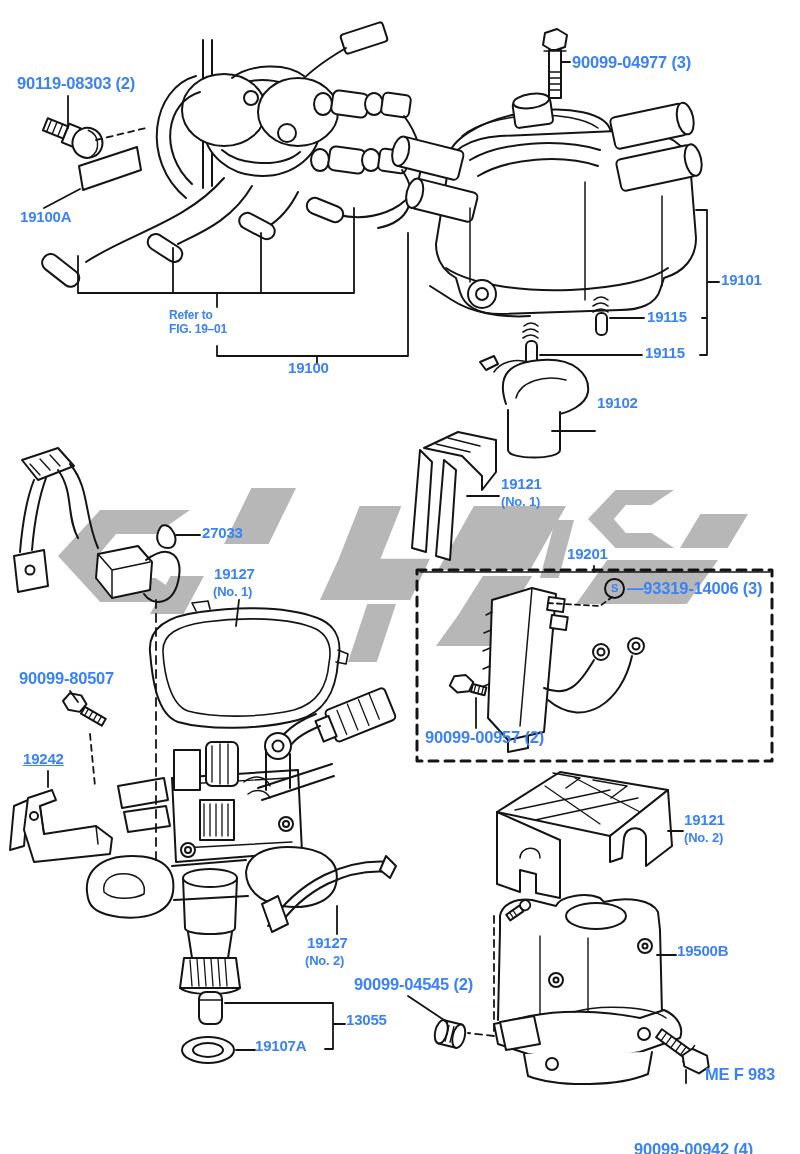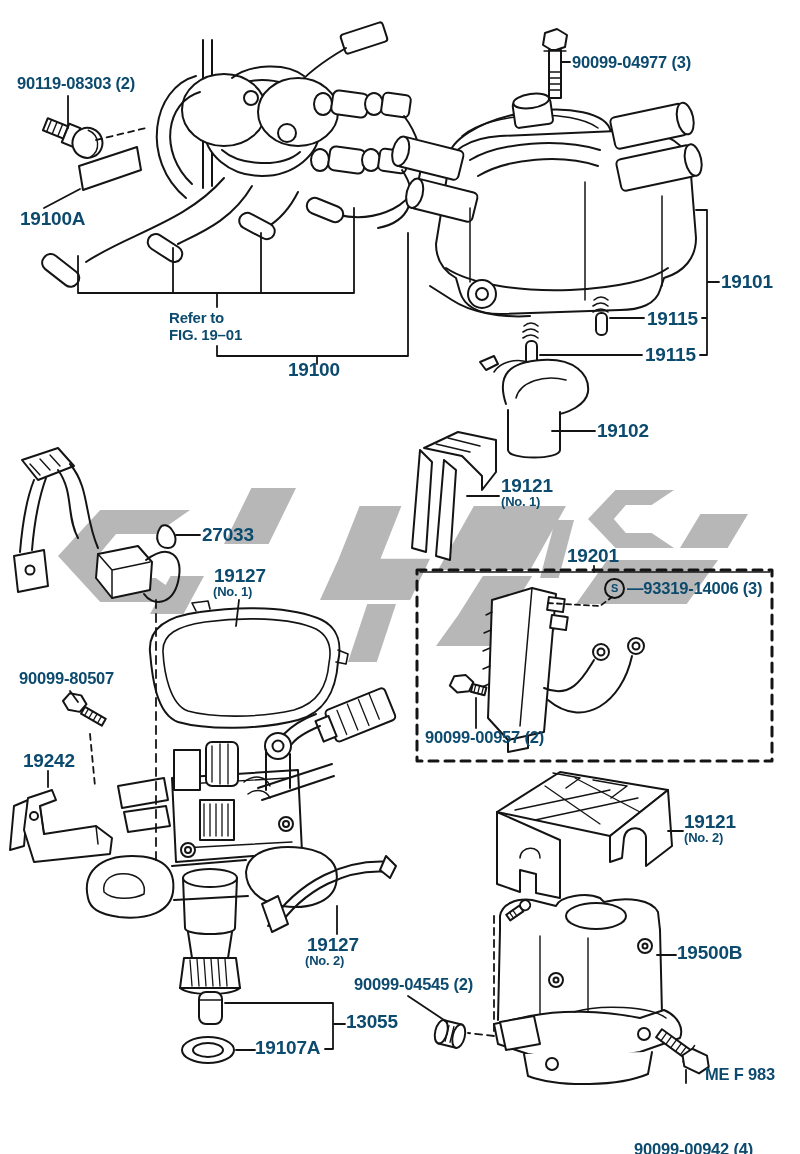--- a/index.html
+++ b/index.html
@@ -1,26 +1,26 @@
 <!DOCTYPE html>
 <html><head>
 <meta charset="utf-8">
 <style>
   html,body{margin:0;padding:0;background:#fff;}
   #page{position:relative;width:800px;height:1154px;background:#fff;overflow:hidden;
         font-family:"Liberation Sans",sans-serif;color:#141414;}
   
   .wm{position:absolute;background:#b7b7b7;}
   
-  .lbl{position:absolute;font-weight:700;color:#0c4a6e;white-space:nowrap;line-height:1.05;
+  .lbl{position:absolute;font-weight:700;color:#3b82f6;white-space:nowrap;line-height:1.05;
        letter-spacing:-0.2px;}
-  .lg{font-size:19px;}
+  .lg{font-size:15px;}
   .md{font-size:16.5px;}
   .sm{font-size:13px;}
-  .refer{font-size:15px;line-height:1.15;}
+  .refer{font-size:12px;line-height:1.15;}
   #svgart{position:absolute;left:0;top:0;}
   .scircle{display:inline-flex;align-items:center;justify-content:center;width:17px;height:17px;
        border:2px solid #121212;border-radius:50%;font-size:11px;font-weight:700;margin-right:2px;
        vertical-align:-3px;}
   .slabel{display:flex;align-items:center;}
 </style>
 </head>
 <body>
 
 <div id="page">
@@ -334,34 +334,34 @@
   <div class="lbl lg" style="left:20px;top:209px;">19100A</div>
   <div class="lbl refer" style="left:169px;top:309px;">
     <div>Refer to</div>
     <div>FIG. 19–01</div>
   </div>
   <div class="lbl lg" style="left:288px;top:360px;">19100</div>
   <div class="lbl md" style="left:572px;top:54px;">90099-04977 (3)</div>
   <div class="lbl lg" style="left:721px;top:272px;">19101</div>
   <div class="lbl lg" style="left:647px;top:309px;">19115</div>
   <div class="lbl lg" style="left:645px;top:345px;">19115</div>
-  <div class="lbl lg" style="left:597px;top:421px;">19102</div>
+  <div class="lbl lg" style="left:597px;top:395px;">19102</div>
   <div class="lbl lg" style="left:501px;top:476px;">19121</div>
   <div class="lbl sm" style="left:501px;top:495px;">(No. 1)</div>
   <div class="lbl lg" style="left:202px;top:525px;">27033</div>
   <div class="lbl lg" style="left:214px;top:566px;">19127</div>
   <div class="lbl sm" style="left:213px;top:585px;">(No. 1)</div>
   <div class="lbl lg" style="left:567px;top:546px;text-align:center;">19201</div>
   <div class="lbl md slabel" style="left:604px;top:578px;">
     <span class="scircle">S</span>
     <span>—93319-14006 (3)</span>
   </div>
   <div class="lbl md" style="left:425px;top:729px;">90099-00957 (2)</div>
   <div class="lbl md" style="left:19px;top:670px;">90099-80507</div>
-  <div class="lbl lg" style="left:23px;top:751px;">19242</div>
+  <div class="lbl lg" style="left:23px;top:751px;text-decoration:underline;">19242</div>
   <div class="lbl lg" style="left:684px;top:812px;">19121</div>
   <div class="lbl sm" style="left:684px;top:831px;">(No. 2)</div>
   <div class="lbl lg" style="left:307px;top:935px;">19127</div>
   <div class="lbl sm" style="left:305px;top:954px;">(No. 2)</div>
   <div class="lbl lg" style="left:677px;top:943px;">19500B</div>
   <div class="lbl md" style="left:354px;top:976px;">90099-04545 (2)</div>
   <div class="lbl lg" style="left:346px;top:1012px;">13055</div>
   <div class="lbl lg" style="left:255px;top:1038px;">19107A</div>
   <div class="lbl md" style="left:634px;top:1141px;">90099-00942 (4)</div>
   <div class="lbl md" style="left:705px;top:1066px;">ME F 983</div>

